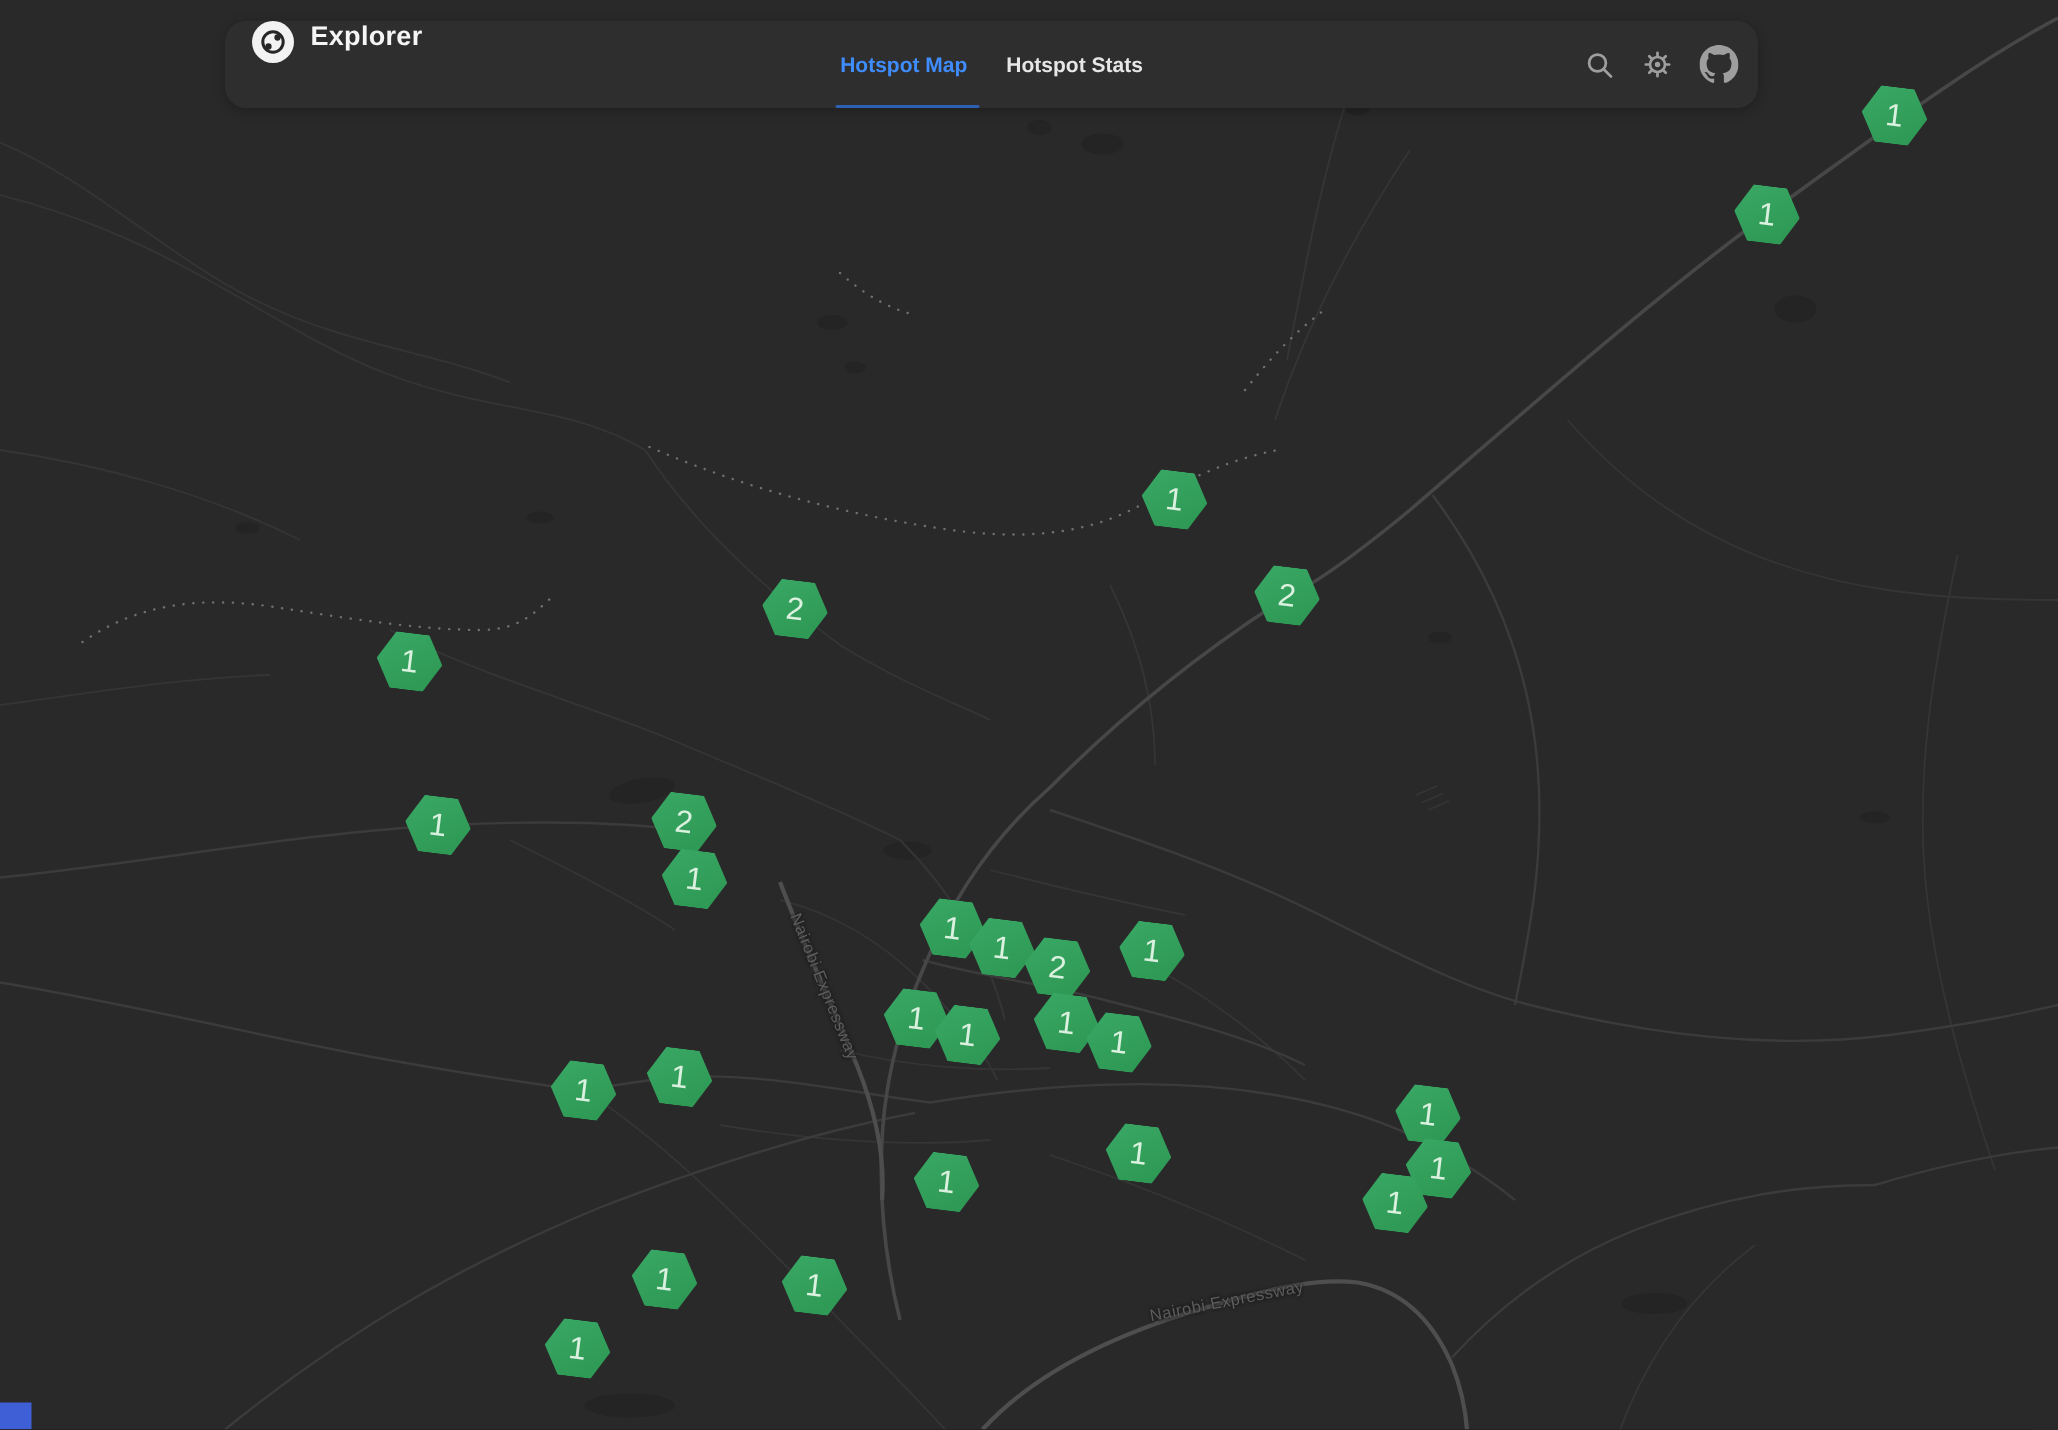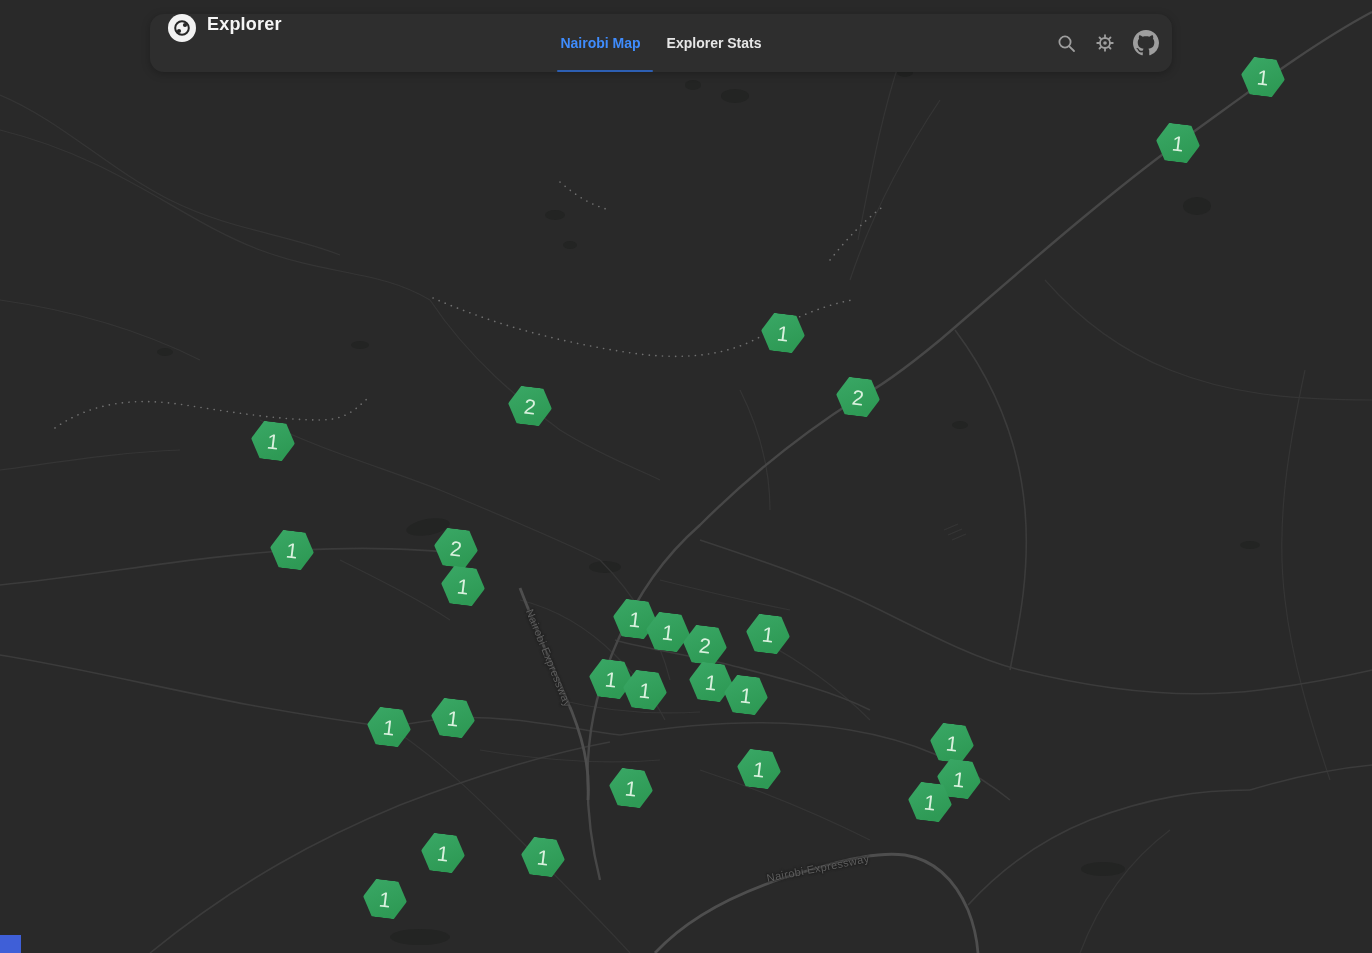--- a/index.html
+++ b/index.html
@@ -220,22 +220,22 @@
         <svg width="18" height="18" viewBox="0 0 18 18">
           <circle cx="9" cy="9" r="6.8" fill="none" stroke="#262626" stroke-width="2"></circle>
           <circle cx="12" cy="6" r="2.1" fill="#262626"></circle>
           <circle cx="6" cy="12" r="2.1" fill="#262626"></circle>
         </svg>
       </span>
       <span class="brand-text">Explorer</span>
     </div>
 
     <nav class="tabs">
-      <a class="tab active">Nairobi Map</a>
-      <a class="tab">Explorer Stats</a>
+      <a class="tab active">Hotspot Map</a>
+      <a class="tab">Hotspot Stats</a>
     </nav>
     <div class="tab-underline"></div>
 
     <div class="header-icons">
       <button class="icon-btn">
         <svg width="21" height="21" viewBox="0 0 21 21" fill="none" stroke="#9e9e9e" stroke-width="1.8" stroke-linecap="round">
           <circle cx="9" cy="9" r="5.6"></circle>
           <path d="M13.3 13.3 L18 18"></path>
         </svg>
       </button>

